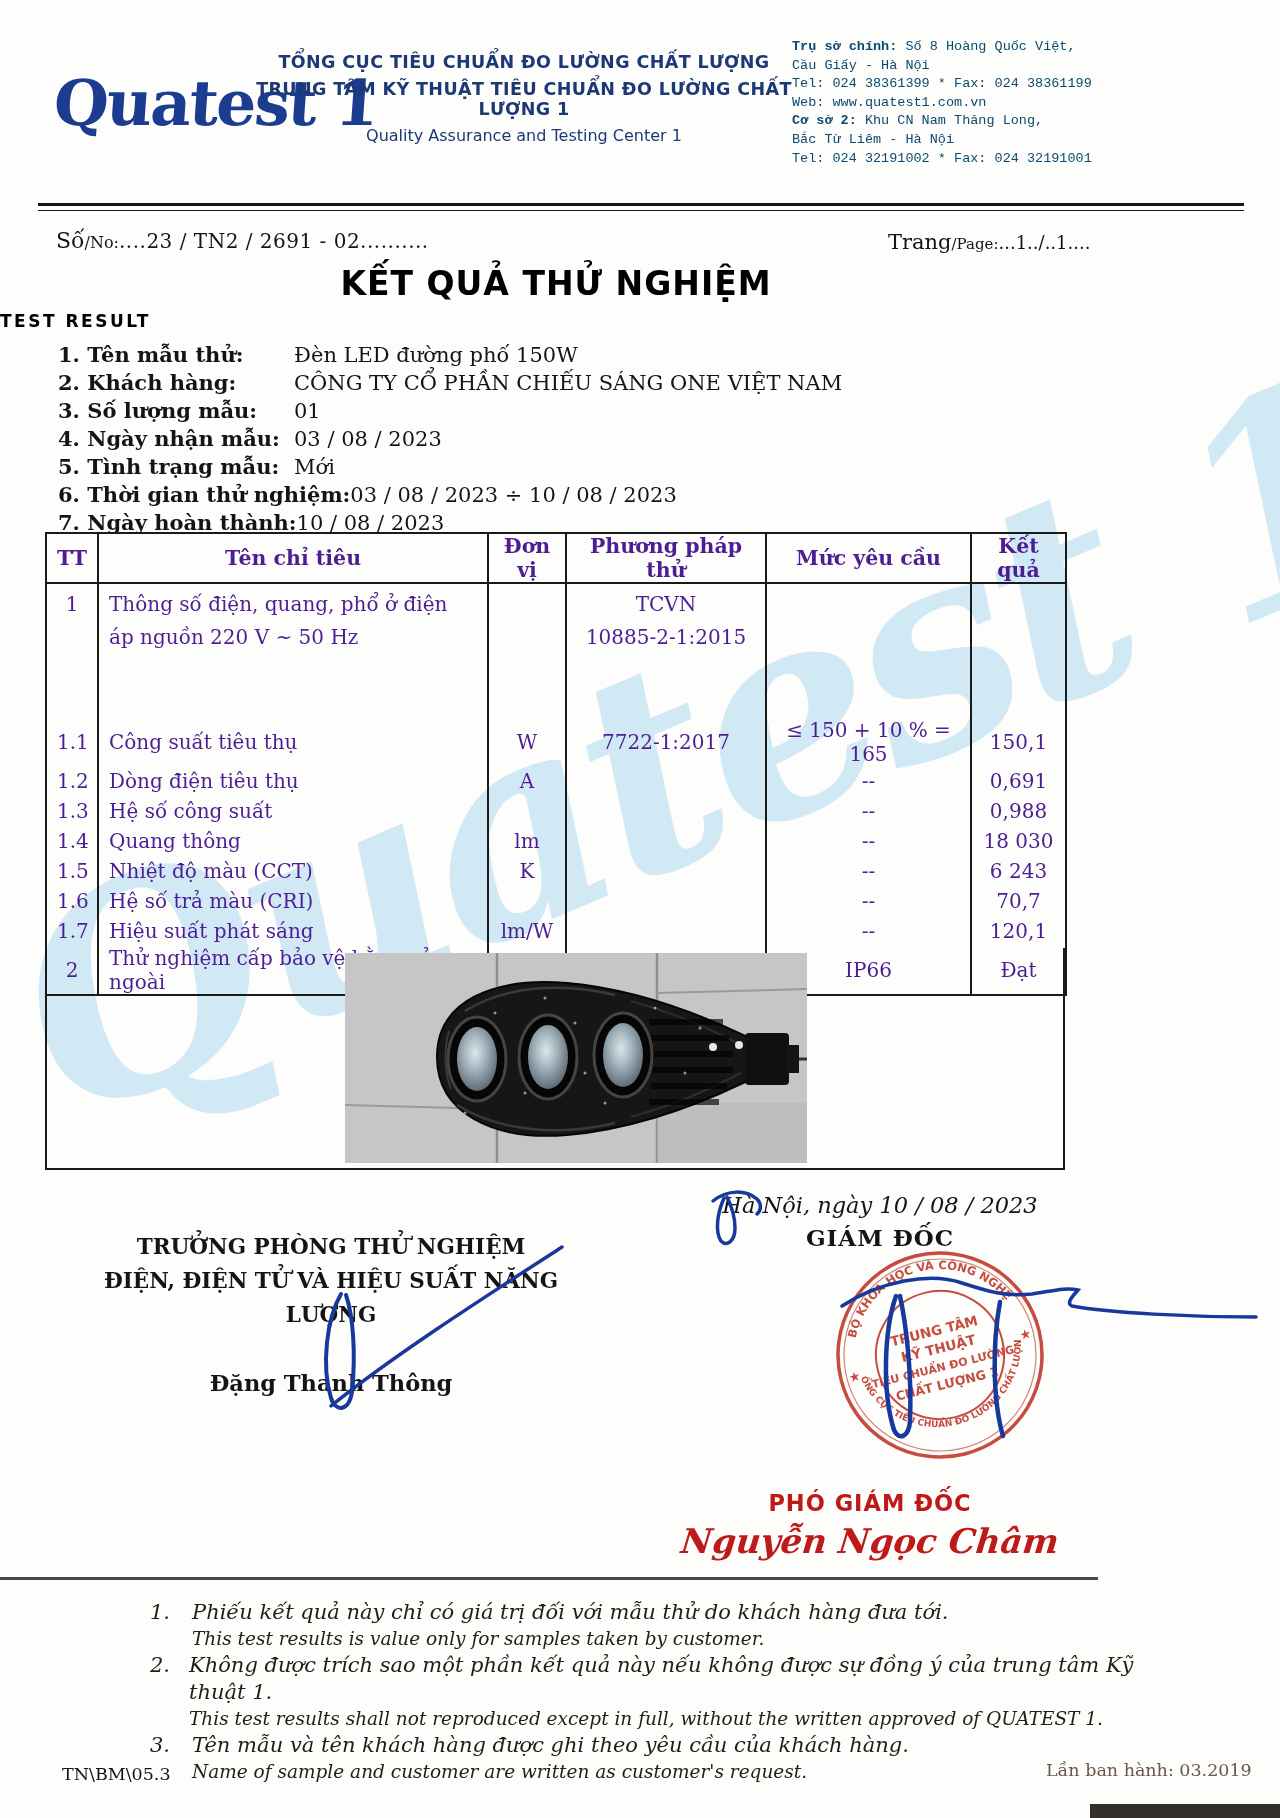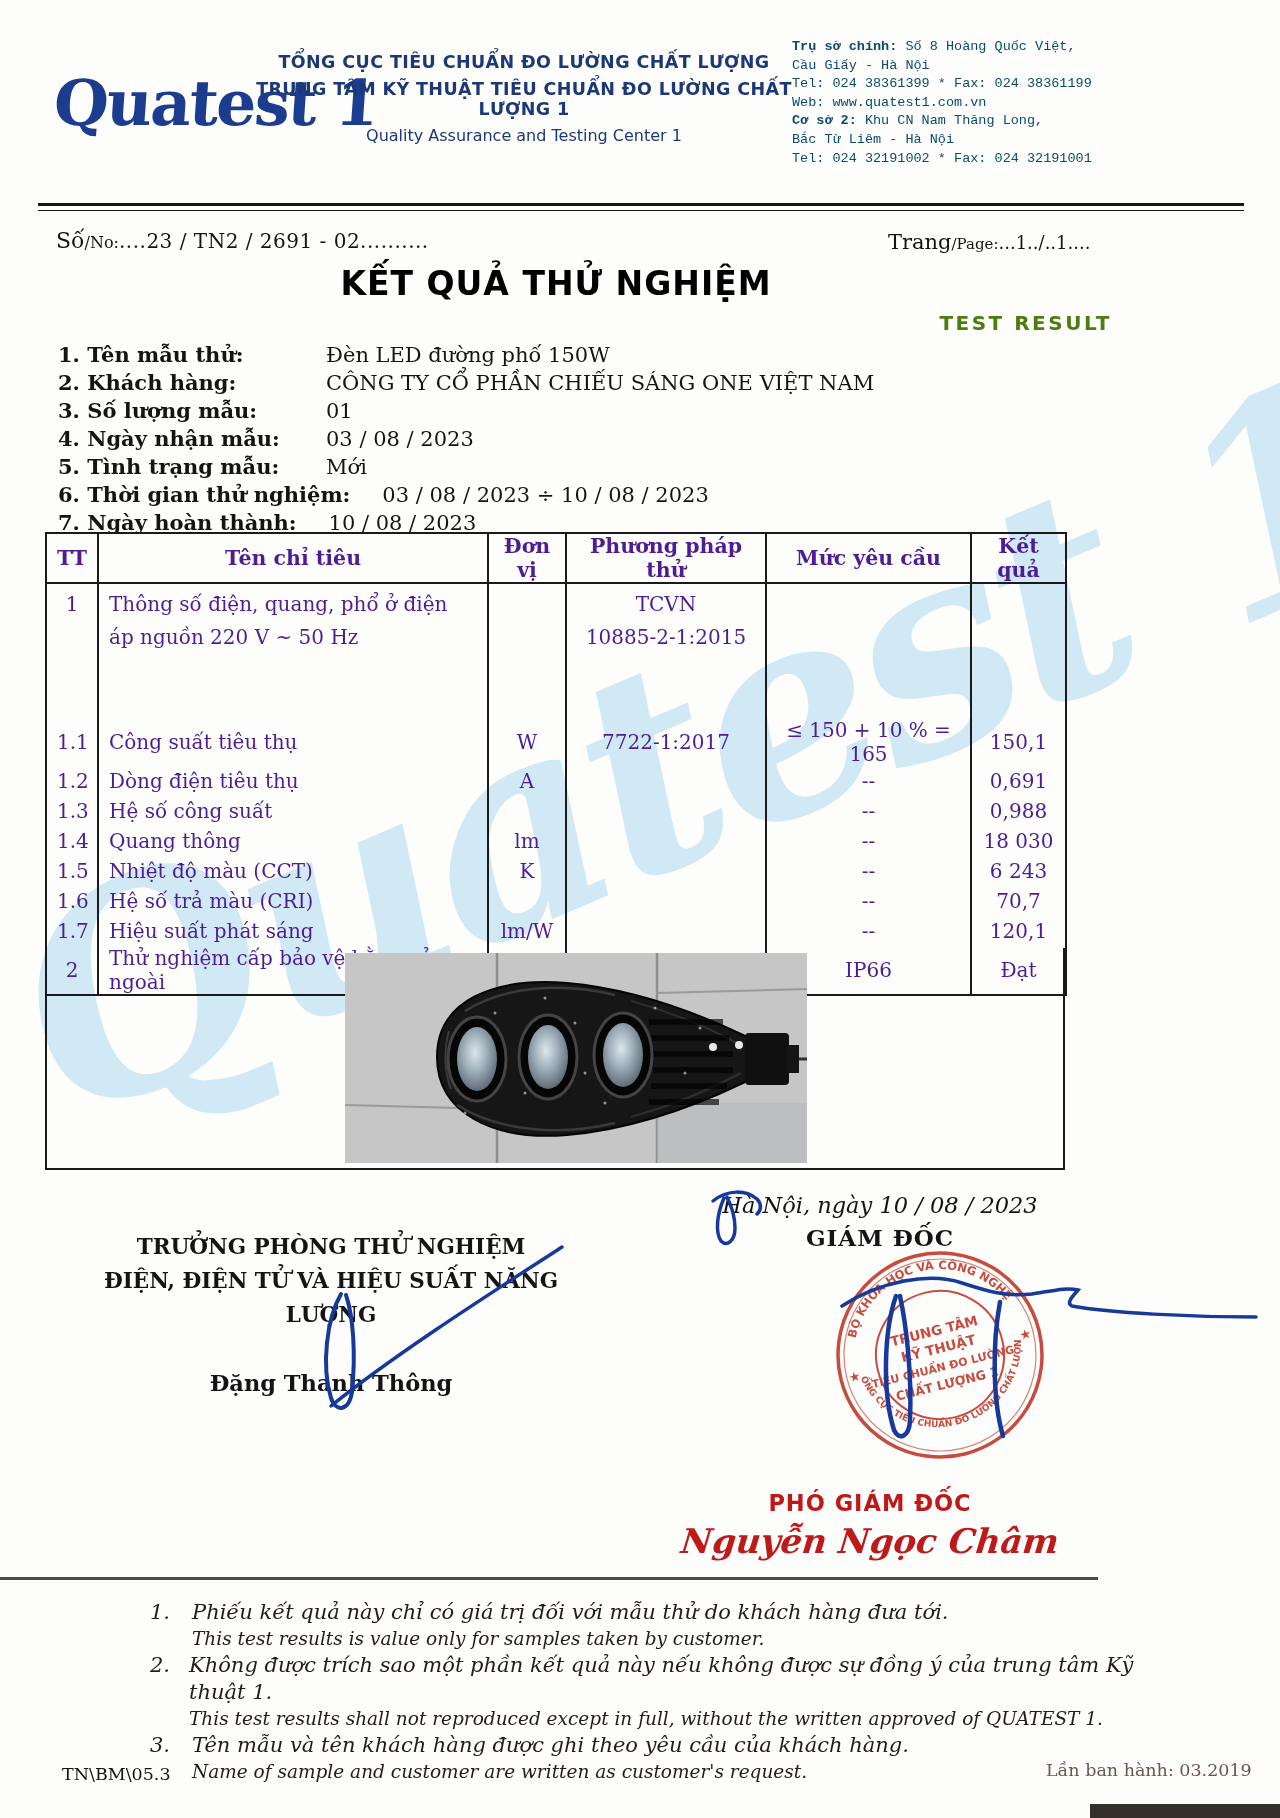--- a/index.html
+++ b/index.html
@@ -32,27 +32,27 @@
   .no-line .small{font-size:16px;}
   .no-line .val{font-size:20px;letter-spacing:.5px;margin-top:38px;}
   .page-line{left:888px;top:230px;font-size:21px;}
   .page-line .small{font-size:15px;}
   .page-line .val{font-size:18px;}
 
   
   .title-vi{left:0;top:264px;width:1112px;text-align:center;
     font-family:"DejaVu Sans",sans-serif;font-weight:bold;font-size:33px;
     color:#000000;letter-spacing:1px;}
-  .title-en{left:0;top:311px;width:1112px;text-align:right;
-    font-family:"DejaVu Sans",sans-serif;font-weight:bold;font-size:20px;
-    color:#4d7c0f;letter-spacing:2.5px;}
+  .title-en{left:0;top:311px;width:1112px;text-align:left;
+    font-family:"DejaVu Sans",sans-serif;font-weight:bold;font-size:17px;
+    color:#000000;letter-spacing:2.5px;}
 
   
   .info{left:58px;top:341px;width:960px;font-size:21px;line-height:28px;}
-  .info-row{display:flex;gap:32px;}
+  .info-row{display:flex;}
   .info-lab{min-width:236px;white-space:nowrap;font-weight:bold;}
   .info-val{white-space:nowrap;}
 
   
   table.rtable{position:absolute;z-index:2;left:45px;top:532px;width:1020px;
     border-collapse:collapse;table-layout:fixed;font-size:20px;color:#4c1d95;
     font-family:"DejaVu Serif",serif;padding-left:36px;}
   .rtable th{border:2px solid #1a1a1a;font-size:20.5px;height:40px;padding:0 2px;}
   .rtable td{border-left:2px solid #1a1a1a;border-right:2px solid #1a1a1a;
     padding:0 10px;background:transparent;}

